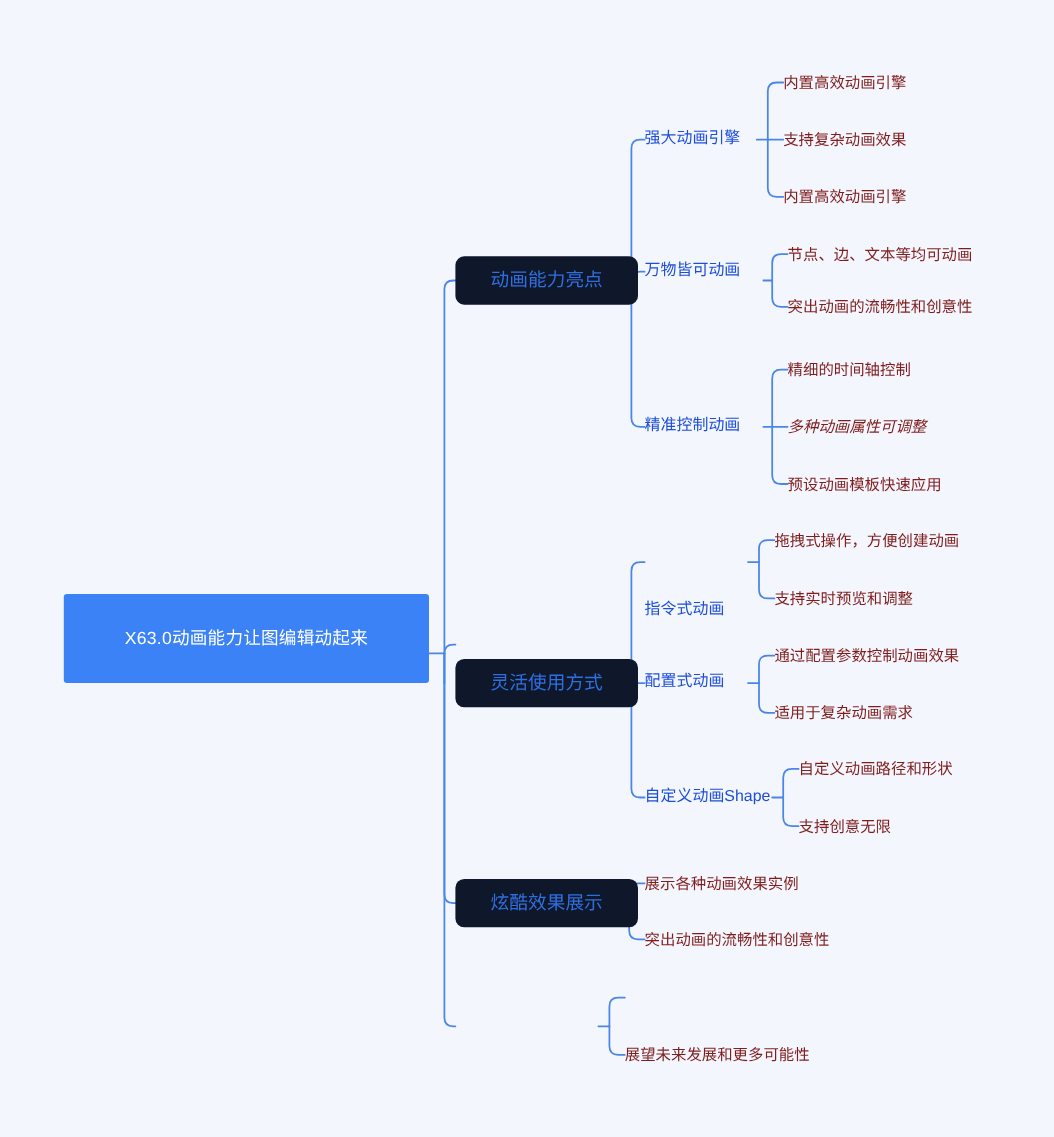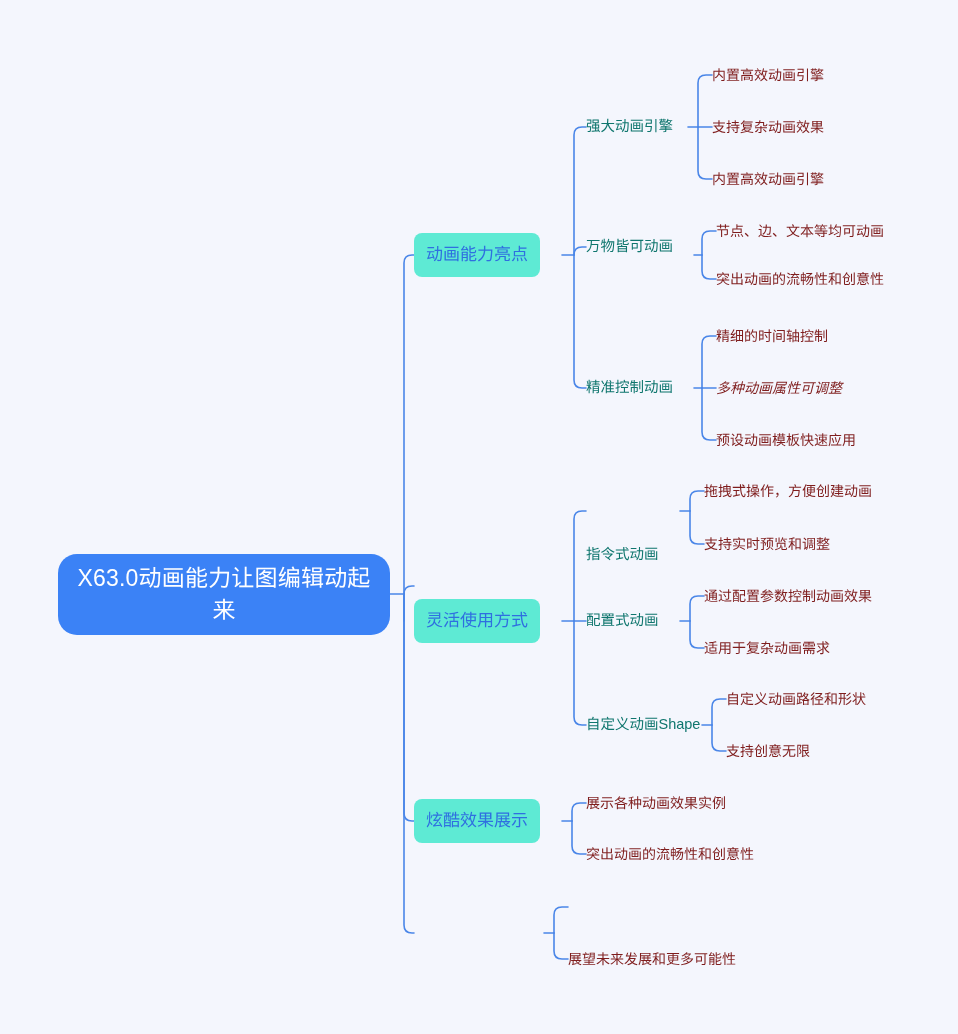--- a/index.html
+++ b/index.html
@@ -30,50 +30,50 @@
   }
   .node {
     position: absolute;
     box-sizing: border-box;
     white-space: nowrap;
     line-height: 1.35;
   }
   
   .root-node {
     left: 58px;
-    top: 554px;
+    top: 540px;
     width: 332px;
     height: 81px;
     background: #3b82f6;
-    border-radius: 19px;
+    border-radius: 3px;
     color: #ffffff;
-    font-size: 23px;
+    font-size: 16px;
     display: flex;
     align-items: center;
     justify-content: center;
     text-align: center;
     white-space: normal;
     padding: 0 18px;
     letter-spacing: 0.2px;
   }
   
   .branch-node {
-    background: #5eead4;
+    background: #0f172a;
     border-radius: 8px;
     color: #2f6fe0;
     font-size: 17px;
     display: flex;
     align-items: center;
     justify-content: center;
     height: 44px;
-    padding: 0 12px;
+    padding: 0 32px;
   }
   
   .sub-node {
-    color: #0f766e;
+    color: #1d4ed8;
     font-size: 14.5px;
     display: flex;
     align-items: center;
     height: 22px;
   }
   
   .leaf-node {
     color: #7f1d1d;
     font-size: 14px;
     display: flex;

